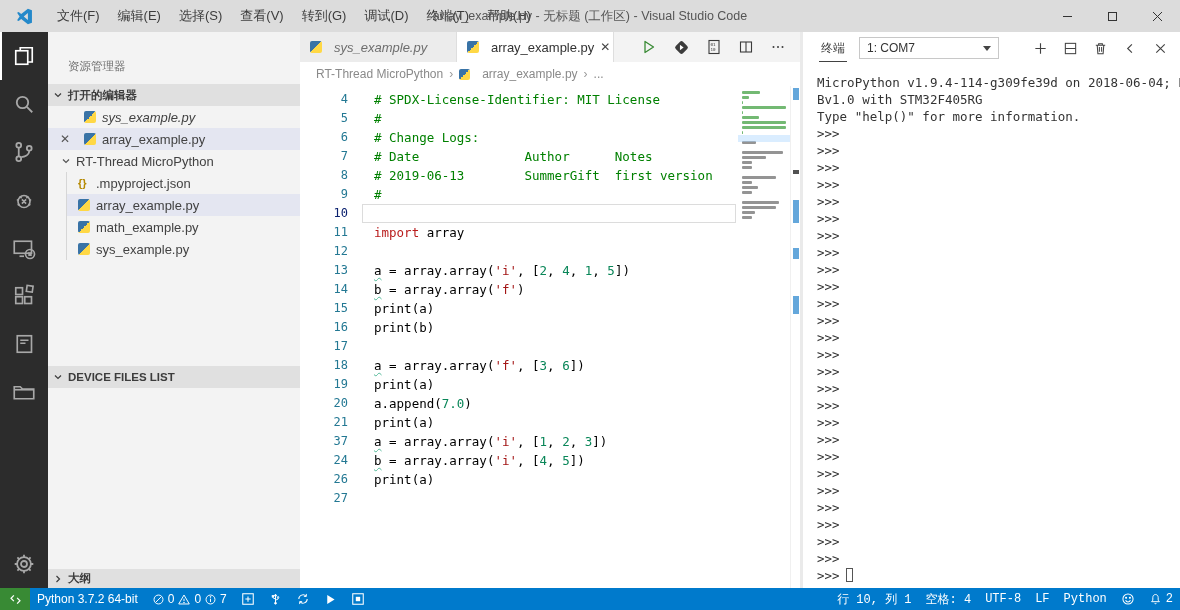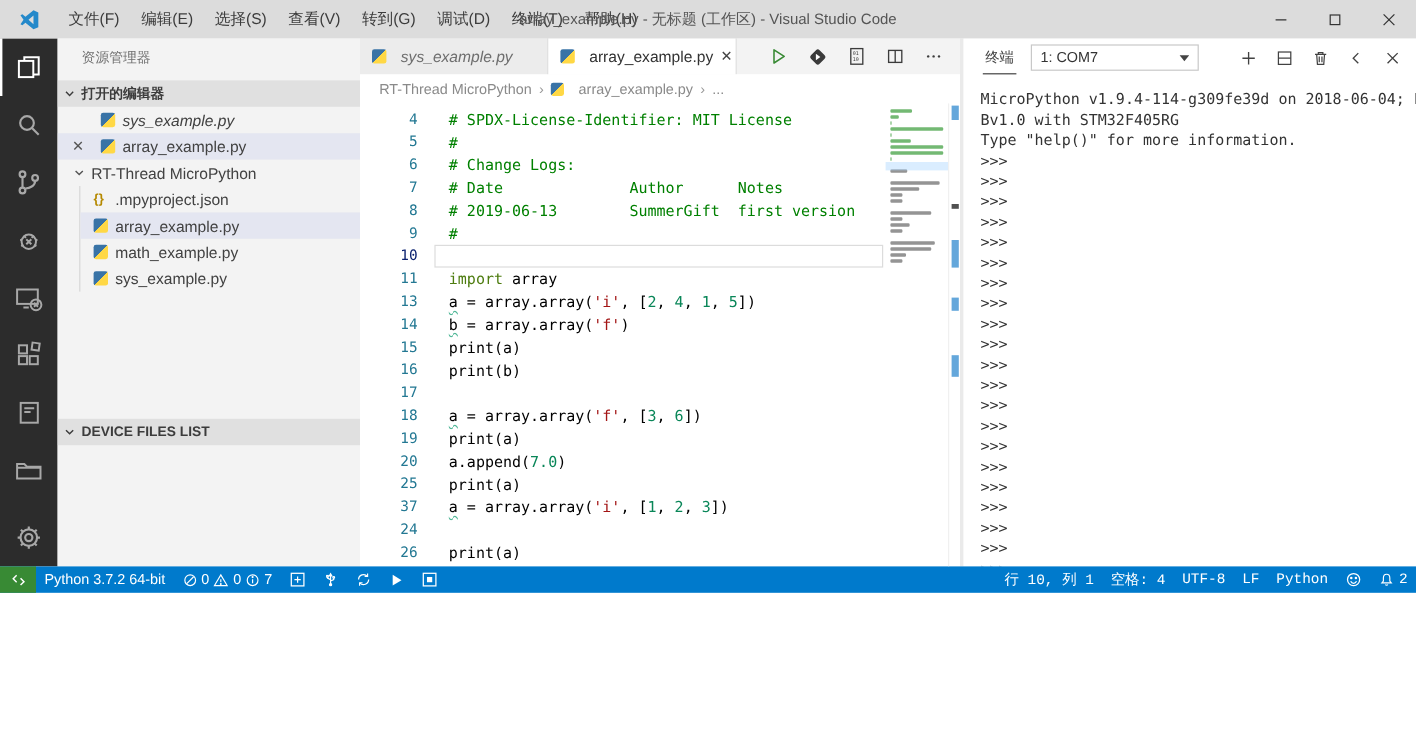--- a/index.html
+++ b/index.html
@@ -1,18 +1,18 @@
 <!DOCTYPE html>
 <html><head>
 <meta charset="utf-8">
 <style>
   * { margin:0; padding:0; box-sizing:border-box; }
   html,body { width:1180px; height:610px; overflow:hidden; }
   body { font-family:"Liberation Sans",sans-serif; background:#fff; font-size:13px; cursor:default; }
-  .window { width:1180px; height:494px; display:flex; flex-direction:column; position:relative; }
+  .window { width:1180px; height:610px; display:flex; flex-direction:column; position:relative; }
 
   
   .titlebar { flex:0 0 32px; background:#DCDCDC; display:flex; align-items:center; color:#3c3c3c; position:relative; }
   .logo-slot { width:48px; display:flex; justify-content:center; align-items:center; }
   .menubar { display:flex; }
   .menu-item { padding:0 9px; line-height:32px; font-size:13px; }
   .tb-title { position:absolute; left:50%; transform:translateX(-50%); font-size:12.5px; color:#555; white-space:nowrap; }
   .win-controls { margin-left:auto; display:flex; }
   .win-btn { width:45px; height:32px; display:flex; align-items:center; justify-content:center; }
 
@@ -21,21 +21,21 @@
 
   
   .activitybar { flex:0 0 48px; background:#2C2C2C; display:flex; flex-direction:column; align-items:stretch; }
   .ab-item { height:48px; display:flex; align-items:center; justify-content:center; position:relative; }
   .ab-item.active::before { content:""; position:absolute; left:0; top:0; bottom:0; width:2px; background:#fff; }
   .ab-spacer { flex:1; }
   .ab-bottom { height:48px; display:flex; align-items:center; justify-content:center; }
 
   
   .sidebar { flex:0 0 252px; background:#F3F3F3; display:flex; flex-direction:column; color:#424242; overflow:hidden; }
-  .sb-title { height:35px; line-height:35px; padding-left:20px; font-size:11.5px; color:#6f6f6f; }
+  .sb-title { height:35px; line-height:35px; padding-left:20px; font-size:11.5px; color:#6f6f6f;margin-top:17px; }
   .sect-band { height:22px; background:#E0E0E0; display:flex; align-items:center; font-size:11.5px; font-weight:bold; color:#3c3c3c; padding-left:4px; gap:4px; }
   .row { height:22px; display:flex; align-items:center; font-size:13px; position:relative; white-space:nowrap; }
   .row.sel { background:#E4E6F1; }
   .oe-row { padding-left:36px; }
   .oe-close { position:absolute; left:12px; color:#555; font-size:12px; }
   .preview { font-style:italic; }
   .folder-row { padding-left:12px; gap:4px; }
   .tree-kids { border-left:1px solid #D6D6D6; margin-left:18px; }
   .tree-row { padding-left:11px; }
   .pyicon { width:12px; height:12px; border-radius:2px; flex:none; margin-right:6px;
@@ -55,21 +55,21 @@
   .crumbs { flex:0 0 24px; display:flex; align-items:center; gap:6px; padding-left:16px; font-size:12px; color:#8a8a8a; background:#fff; }
   .crumb-sep { color:#9a9a9a; }
 
   .code-area { flex:1; display:flex; position:relative; overflow:hidden; }
   .code-lines { flex:1; padding-top:4px; font-family:"DejaVu Sans Mono",monospace; font-size:12.5px; min-width:0; }
   .cl { height:19px; line-height:19px; display:flex; position:relative; }
   .ln { width:48px; text-align:right; color:#237893; flex:none; font-size:12px; }
   .cl.cur .ln { color:#0B216F; }
   .lt { padding-left:26px; white-space:pre; color:#000; }
   .curbox { position:absolute; left:62px; right:2px; top:0; bottom:0; border:1px solid #DCDCDC; }
-  .tc { color:#008000; } .tk { color:#4d7c0f; } .ts { color:#A31515; } .tn { color:#098658; }
+  .tc { color:#008000; } .tk { color:#b91c1c; } .ts { color:#A31515; } .tn { color:#098658; }
   .tw { color:#000; text-decoration:underline; text-decoration-style:wavy; text-decoration-color:#52B898; text-decoration-thickness:1px; text-underline-offset:2px; }
   .minimap { flex:0 0 52px; padding-top:5px; position:relative; }
   .mm-line { height:3px; margin:0 0 2px 4px; border-radius:1px; }
   .mm-cursor { position:absolute; left:0; right:0; height:7px; background:rgba(173,214,255,.45); }
   .overview { flex:0 0 10px; position:relative; border-left:1px solid #F0F0F0; }
   .ov-m { position:absolute; left:2px; width:6px; }
 
   .sash { flex:0 0 3px; background:#EAEAEA; }
 
   
@@ -251,20 +251,26 @@
 
       <div class="sect-band">
         <svg width="12" height="12" viewBox="0 0 12 12">
             <polyline points="3,4.5 6,7.5 9,4.5" fill="none" stroke="#3c3c3c" stroke-width="1.2"></polyline>
           </svg>
         <span>DEVICE FILES LIST</span>
       </div>
 
       <div class="sb-fill"></div>
 
+      <div class="sect-band outline-band">
+        <svg width="12" height="12" viewBox="0 0 12 12">
+            <polyline points="4.5,3 7.5,6 4.5,9" fill="none" stroke="#3c3c3c" stroke-width="1.2"></polyline>
+          </svg>
+        <span>大纲</span>
+      </div>
     </div>
 
     <div class="editor">
       <div class="tabs">
         <div class="tab">
           <span class="pyicon"></span>
           <span class="preview">sys_example.py</span>
         </div>
         <div class="tab active">
           <span class="pyicon"></span>
@@ -334,20 +340,24 @@
             <div class="cl cur">
               <div class="curbox"></div>
               <div class="ln">10</div>
               <div class="lt"></div>
             </div>
             <div class="cl">
               <div class="ln">11</div>
               <div class="lt"><span class="tk">import</span><span class="tp"> array</span></div>
             </div>
             <div class="cl">
+              <div class="ln">12</div>
+              <div class="lt"></div>
+            </div>
+            <div class="cl">
               <div class="ln">13</div>
               <div class="lt"><span class="tw">a</span><span class="tp"> = array.array(</span><span class="ts">'i'</span><span class="tp">, [</span><span class="tn">2</span><span class="tp">, </span><span class="tn">4</span><span class="tp">, </span><span class="tn">1</span><span class="tp">, </span><span class="tn">5</span><span class="tp">])</span></div>
             </div>
             <div class="cl">
               <div class="ln">14</div>
               <div class="lt"><span class="tw">b</span><span class="tp"> = array.array(</span><span class="ts">'f'</span><span class="tp">)</span></div>
             </div>
             <div class="cl">
               <div class="ln">15</div>
               <div class="lt"><span class="tp">print(a)</span></div>
@@ -366,29 +376,30 @@
             </div>
             <div class="cl">
               <div class="ln">19</div>
               <div class="lt"><span class="tp">print(a)</span></div>
             </div>
             <div class="cl">
               <div class="ln">20</div>
               <div class="lt"><span class="tp">a.append(</span><span class="tn">7.0</span><span class="tp">)</span></div>
             </div>
             <div class="cl">
-              <div class="ln">25</div>
+              <div class="ln">21</div>
               <div class="lt"><span class="tp">print(a)</span></div>
             </div>
             <div class="cl">
               <div class="ln">37</div>
               <div class="lt"><span class="tw">a</span><span class="tp"> = array.array(</span><span class="ts">'i'</span><span class="tp">, [</span><span class="tn">1</span><span class="tp">, </span><span class="tn">2</span><span class="tp">, </span><span class="tn">3</span><span class="tp">])</span></div>
             </div>
             <div class="cl">
               <div class="ln">24</div>
+              <div class="lt"><span class="tw">b</span><span class="tp"> = array.array(</span><span class="ts">'i'</span><span class="tp">, [</span><span class="tn">4</span><span class="tp">, </span><span class="tn">5</span><span class="tp">])</span></div>
             </div>
             <div class="cl">
               <div class="ln">26</div>
               <div class="lt"><span class="tp">print(a)</span></div>
             </div>
             <div class="cl">
               <div class="ln">27</div>
               <div class="lt"></div>
             </div>
           </div>

